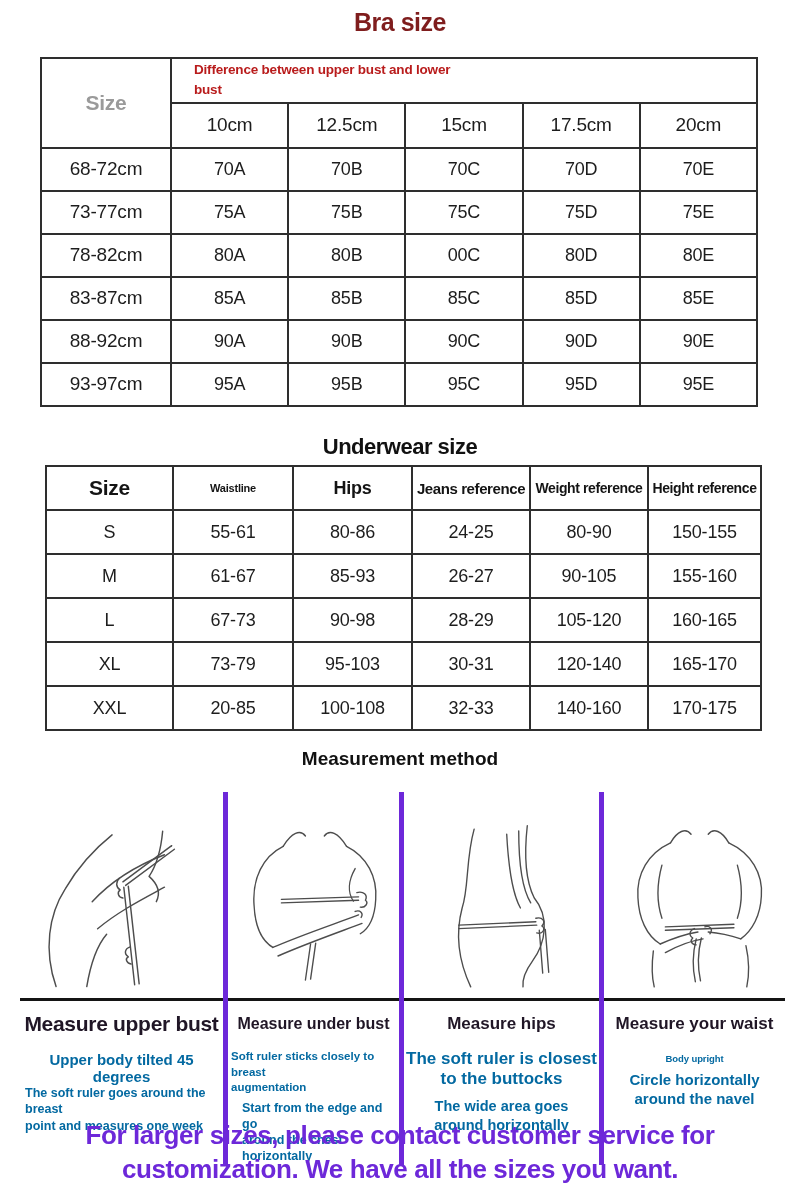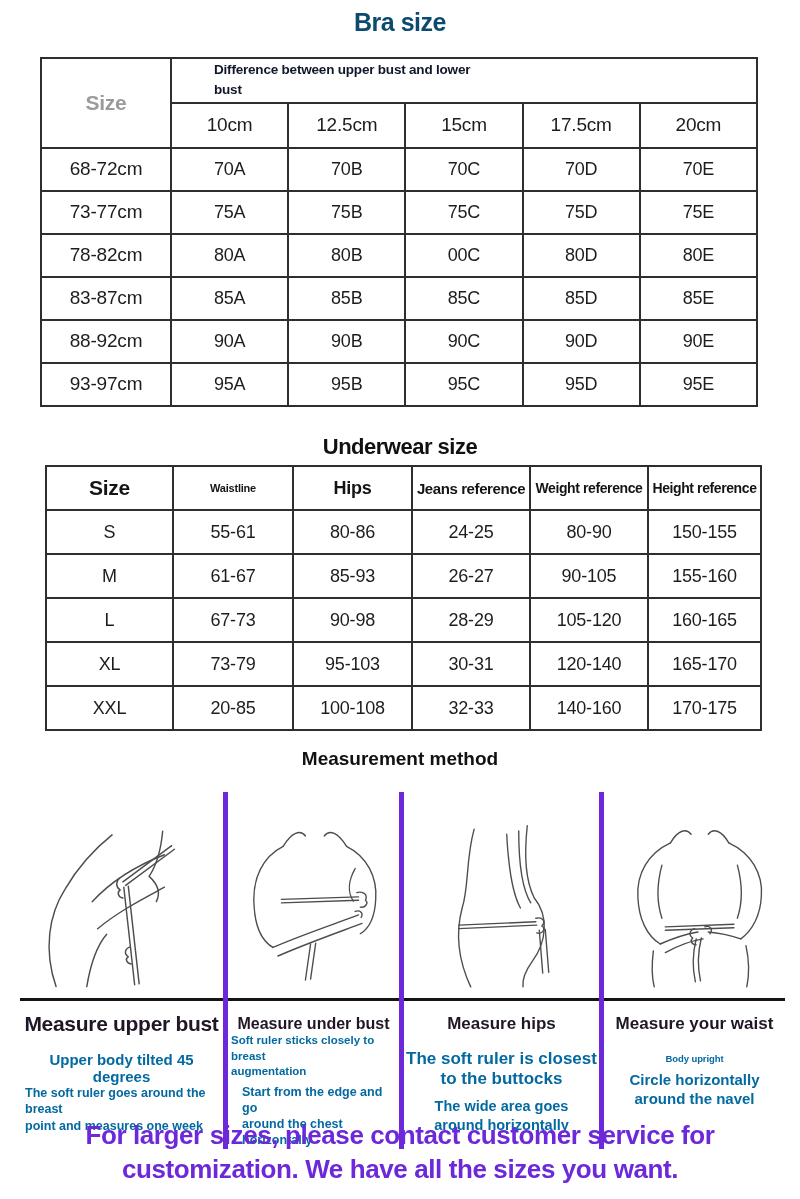--- a/index.html
+++ b/index.html
@@ -1,37 +1,37 @@
 <!DOCTYPE html>
 <html><head>
 <meta charset="utf-8">
 <style>
   html,body{margin:0;padding:0;}
   body{
     width:800px;height:1199px;position:relative;background:#ffffff;
     font-family:"Liberation Sans", sans-serif;color:#1d1d1d;overflow:hidden;
   }
   .center-title{position:absolute;left:0;width:800px;text-align:center;font-weight:bold;}
-  #bra-title{top:8px;font-size:25px;color:#0c4a6e;letter-spacing:-0.5px;}
+  #bra-title{top:8px;font-size:25px;color:#7f1d1d;letter-spacing:-0.5px;}
   #underwear-title{top:434px;font-size:22px;color:#111;letter-spacing:-0.5px;}
   #measurement-title{top:748px;font-size:19px;color:#111;}
 
   table{border-collapse:collapse;table-layout:fixed;position:absolute;background:#fff;}
   td{border:2px solid #2e2e2e;text-align:center;vertical-align:middle;overflow:hidden;}
 
   
   .bra-table{top:57px;left:40px;width:718px;}
   .bra-table tr{height:43px;}
   .bra-table tr.diff-row{height:43px;}
   .bra-table tr.cm-row{height:45px;}
   .bra-table td{font-size:18px;letter-spacing:-0.2px;}
   .bra-table .size-hd{font-size:21px;font-weight:bold;color:#9a9a9a;}
   .bra-table .diff-hd{
-    font-size:13.5px;font-weight:bold;text-align:left;padding-left:42px;
-    line-height:1.5;white-space:pre-line;color:#0f172a;
+    font-size:13.5px;font-weight:bold;text-align:left;padding-left:22px;
+    line-height:1.5;white-space:pre-line;color:#b91c1c;
   }
   .bra-table .cm-row td{font-size:19px;}
   .bra-table .rowhd{font-size:19px;}
 
   
   .u-table{top:465px;left:45px;width:715px;}
   .u-table tr{height:44px;}
   .u-table td{font-size:18px;letter-spacing:-0.2px;}
   .u-table tr.hd td{font-weight:bold;color:#141414;}
   .u-table tr.hd td:nth-child(1){font-size:21px;}
@@ -54,21 +54,21 @@
   .caption{flex:1;display:flex;flex-direction:column;}
   .panel-title{font-weight:bold;text-align:center;color:#201626;white-space:pre-line;}
   .panel-sub1,.panel-sub2{font-weight:bold;color:#0369a1;text-align:center;white-space:pre-line;}
 
   .panel:nth-child(1) .panel-title{font-size:21px;margin-top:11px;letter-spacing:-0.3px;}
   .panel:nth-child(2) .panel-title{font-size:16px;margin-top:14px;}
   .panel:nth-child(3) .panel-title{font-size:17px;margin-top:13px;}
   .panel:nth-child(4) .panel-title{font-size:17px;margin-top:13px;}
 
   .panel:nth-child(1) .panel-sub1{font-size:15px;margin-top:15px;}
-  .panel:nth-child(2) .panel-sub1{font-size:11.5px;text-align:left;padding-left:3px;line-height:1.35;}
+  .panel:nth-child(2) .panel-sub1{font-size:11.5px;margin-top:16px;text-align:left;padding-left:3px;line-height:1.35;}
   .panel:nth-child(3) .panel-sub1{font-size:17px;margin-top:15px;}
   .panel:nth-child(4) .panel-sub1{font-size:9.5px;margin-top:19px;white-space:nowrap;letter-spacing:-0.1px;}
 
   .panel:nth-child(1) .panel-sub2{font-size:12.5px;margin-top:0;text-align:left;padding-left:5px;line-height:1.3;}
   .panel:nth-child(2) .panel-sub2{font-size:12.5px;margin-top:4px;text-align:left;padding-left:14px;line-height:1.3;}
   .panel:nth-child(3) .panel-sub2{font-size:14.5px;margin-top:8px;line-height:1.3;}
   .panel:nth-child(4) .panel-sub2{font-size:15px;margin-top:7px;line-height:1.25;}
 
   
   #footer-note{

